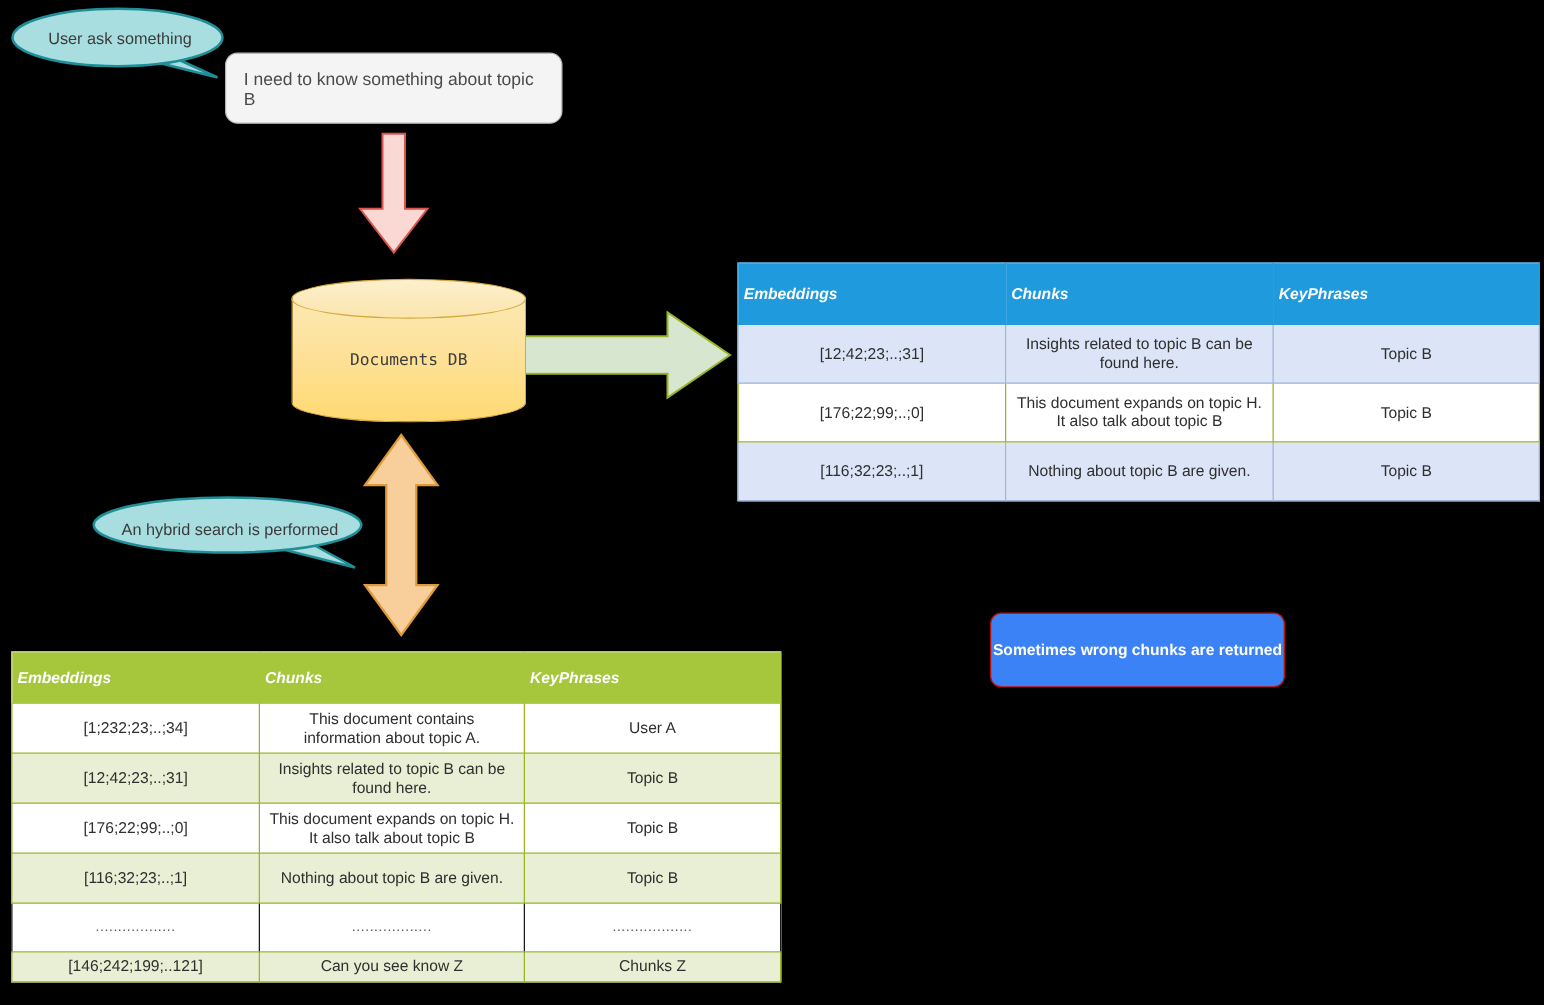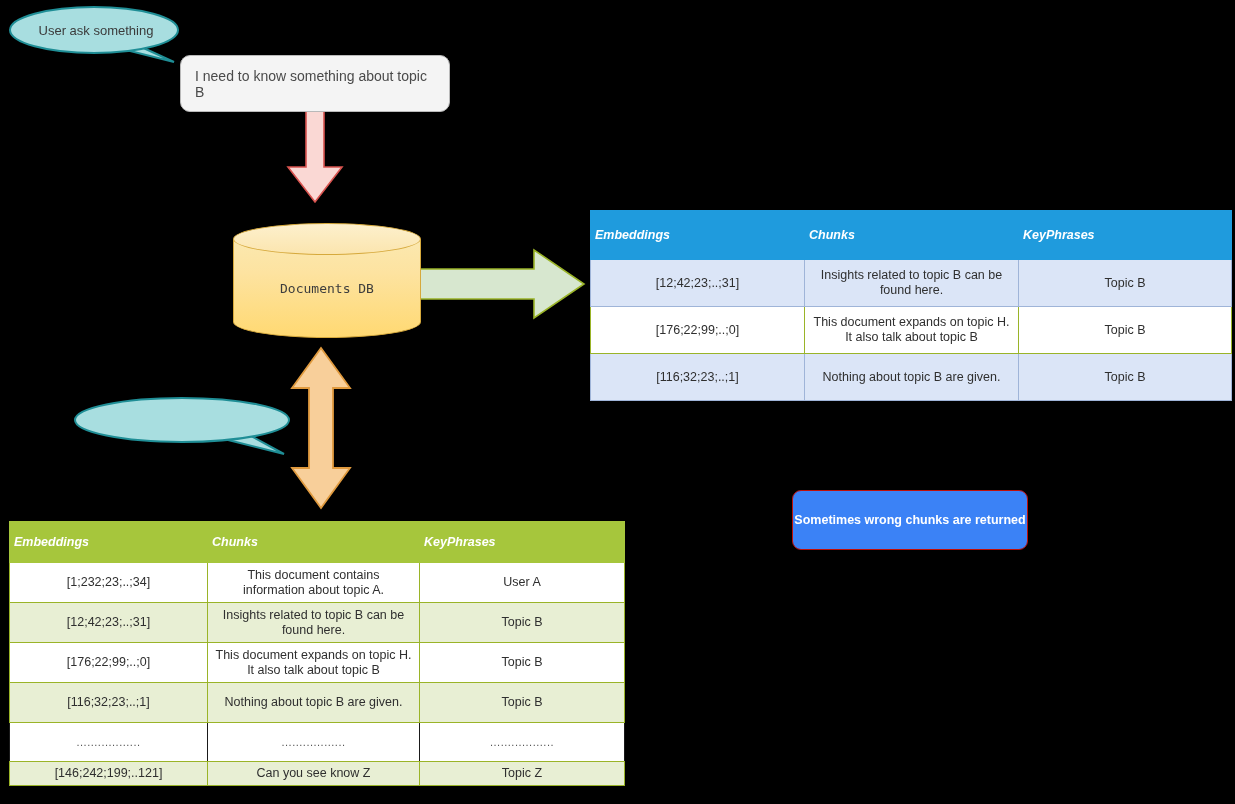--- a/index.html
+++ b/index.html
@@ -149,21 +149,21 @@
 <div class="stage">
 
   <div class="bubble" style="left:6px; top:4px; width:180px; height:62px;">
     <svg class="bub-svg" width="180" height="62" viewBox="0 0 180 62">
       <path d="M120 36 L168 58 L112 44 Z" fill="#a8dee0" stroke="#1f8e96" stroke-width="2"></path>
       <ellipse cx="88" cy="26" rx="84" ry="23" fill="#a8dee0" stroke="#1f8e96" stroke-width="2"></ellipse>
     </svg>
     <span class="bub-text">User ask something</span>
   </div>
 
-  <div class="chatbox" style="left:180px; top:42px; width:270px; height:57px;margin-top:13px;">
+  <div class="chatbox" style="left:180px; top:42px; width:270px; height:57px;">
     <span>I need to know something about topic B</span>
   </div>
 
   <svg class="arrow-svg" style="left:285px; top:105px;" width="60" height="100" viewBox="0 0 60 100">
     <polygon points="21,2 39,2 39,62 57,62 30,97 3,62 21,62" fill="#fad8d4" stroke="#d9534f" stroke-width="1.6"></polygon>
   </svg>
 
   <div class="cylinder" style="left:233px; top:223px; width:188px; height:115px;">
     <div class="cyl-body"></div>
     <div class="cyl-top"></div>
@@ -176,20 +176,21 @@
 
   <svg class="arrow-svg" style="left:288px; top:346px;" width="66" height="164" viewBox="0 0 66 164">
     <polygon points="33,2 62,42 45,42 45,122 62,122 33,162 4,122 21,122 21,42 4,42" fill="#f8cf9a" stroke="#e09a3e" stroke-width="1.8"></polygon>
   </svg>
 
   <div class="bubble" style="left:72px; top:396px; width:224px; height:64px;">
     <svg class="bub-svg" width="224" height="64" viewBox="0 0 224 64">
       <path d="M168 34 L212 58 L156 44 Z" fill="#a8dee0" stroke="#1f8e96" stroke-width="2"></path>
       <ellipse cx="110" cy="24" rx="107" ry="22" fill="#a8dee0" stroke="#1f8e96" stroke-width="2"></ellipse>
     </svg>
+    <span class="bub-text">An hybrid search is performed</span>
   </div>
 
   <table class="dtable tbl-blue" style="left:590px; top:210px; width:641px;">
     <colgroup>
       <col style="width:214px">
         <col style="width:214px">
         <col style="width:213px">
     </colgroup>
     <thead>
       <tr style="height:49px">
@@ -256,18 +257,18 @@
         <td>Topic B</td>
       </tr>
       <tr class="r-dots" style="height:39px">
         <td>..................</td>
         <td>..................</td>
         <td>..................</td>
       </tr>
       <tr class="r-alt" style="height:21px">
         <td>[146;242;199;..121]</td>
         <td>Can you see know Z</td>
-        <td>Topic Z</td>
+        <td>Chunks Z</td>
       </tr>
     </tbody>
   </table>
 
 </div>
 
 </body></html>

